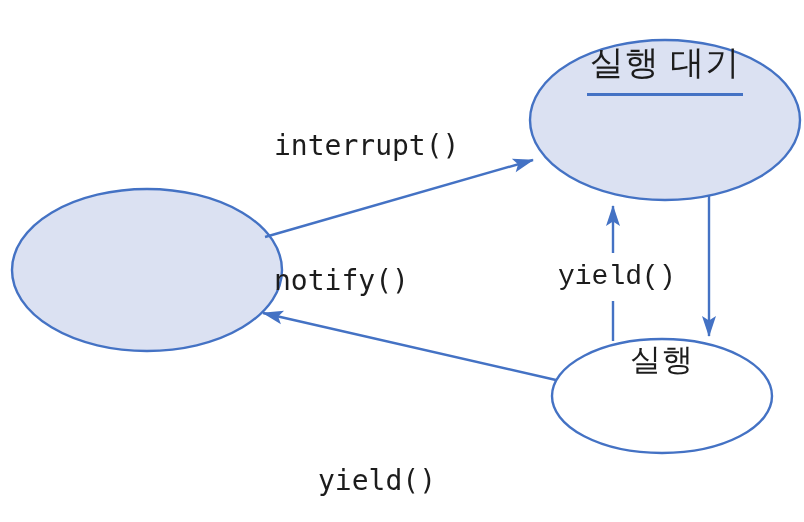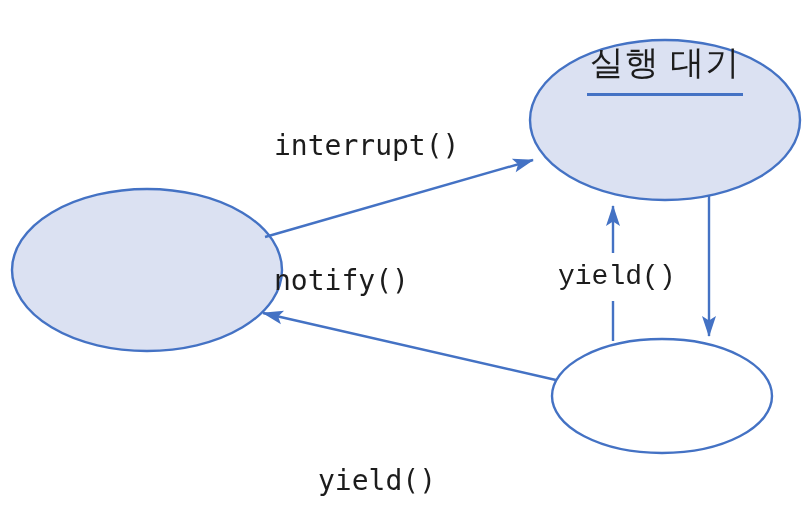--- a/index.html
+++ b/index.html
@@ -94,20 +94,23 @@
     <line class="edge" x1="613" y1="341" x2="613" y2="206" marker-end="url(#arrowhead)"></line>
     <line class="edge" x1="709" y1="195" x2="709" y2="336" marker-end="url(#arrowhead)"></line>
     <line class="edge" x1="556" y1="380" x2="263" y2="313" marker-end="url(#arrowhead)"></line>
   </svg>
 
 
   <div class="state-label-box" style="left:530px; top:40px; width:270px; height:160px;">
     <span class="state-label underlined">실행 대기</span>
   </div>
 
+  <div class="state-label-box" style="left:552px; top:339px; width:220px; height:114px;">
+    <span class="state-label small">실행</span>
+  </div>
 
   <div class="method-block" style="left:274px; top:33px;">
     <div>interrupt()</div>
     <div>notify()</div>
   </div>
 
   <div class="yield-label" style="left:555px; top:253px;">yield()</div>
 
   <div class="method-block" style="left:318px; top:368px;">
     <div>yield()</div>

